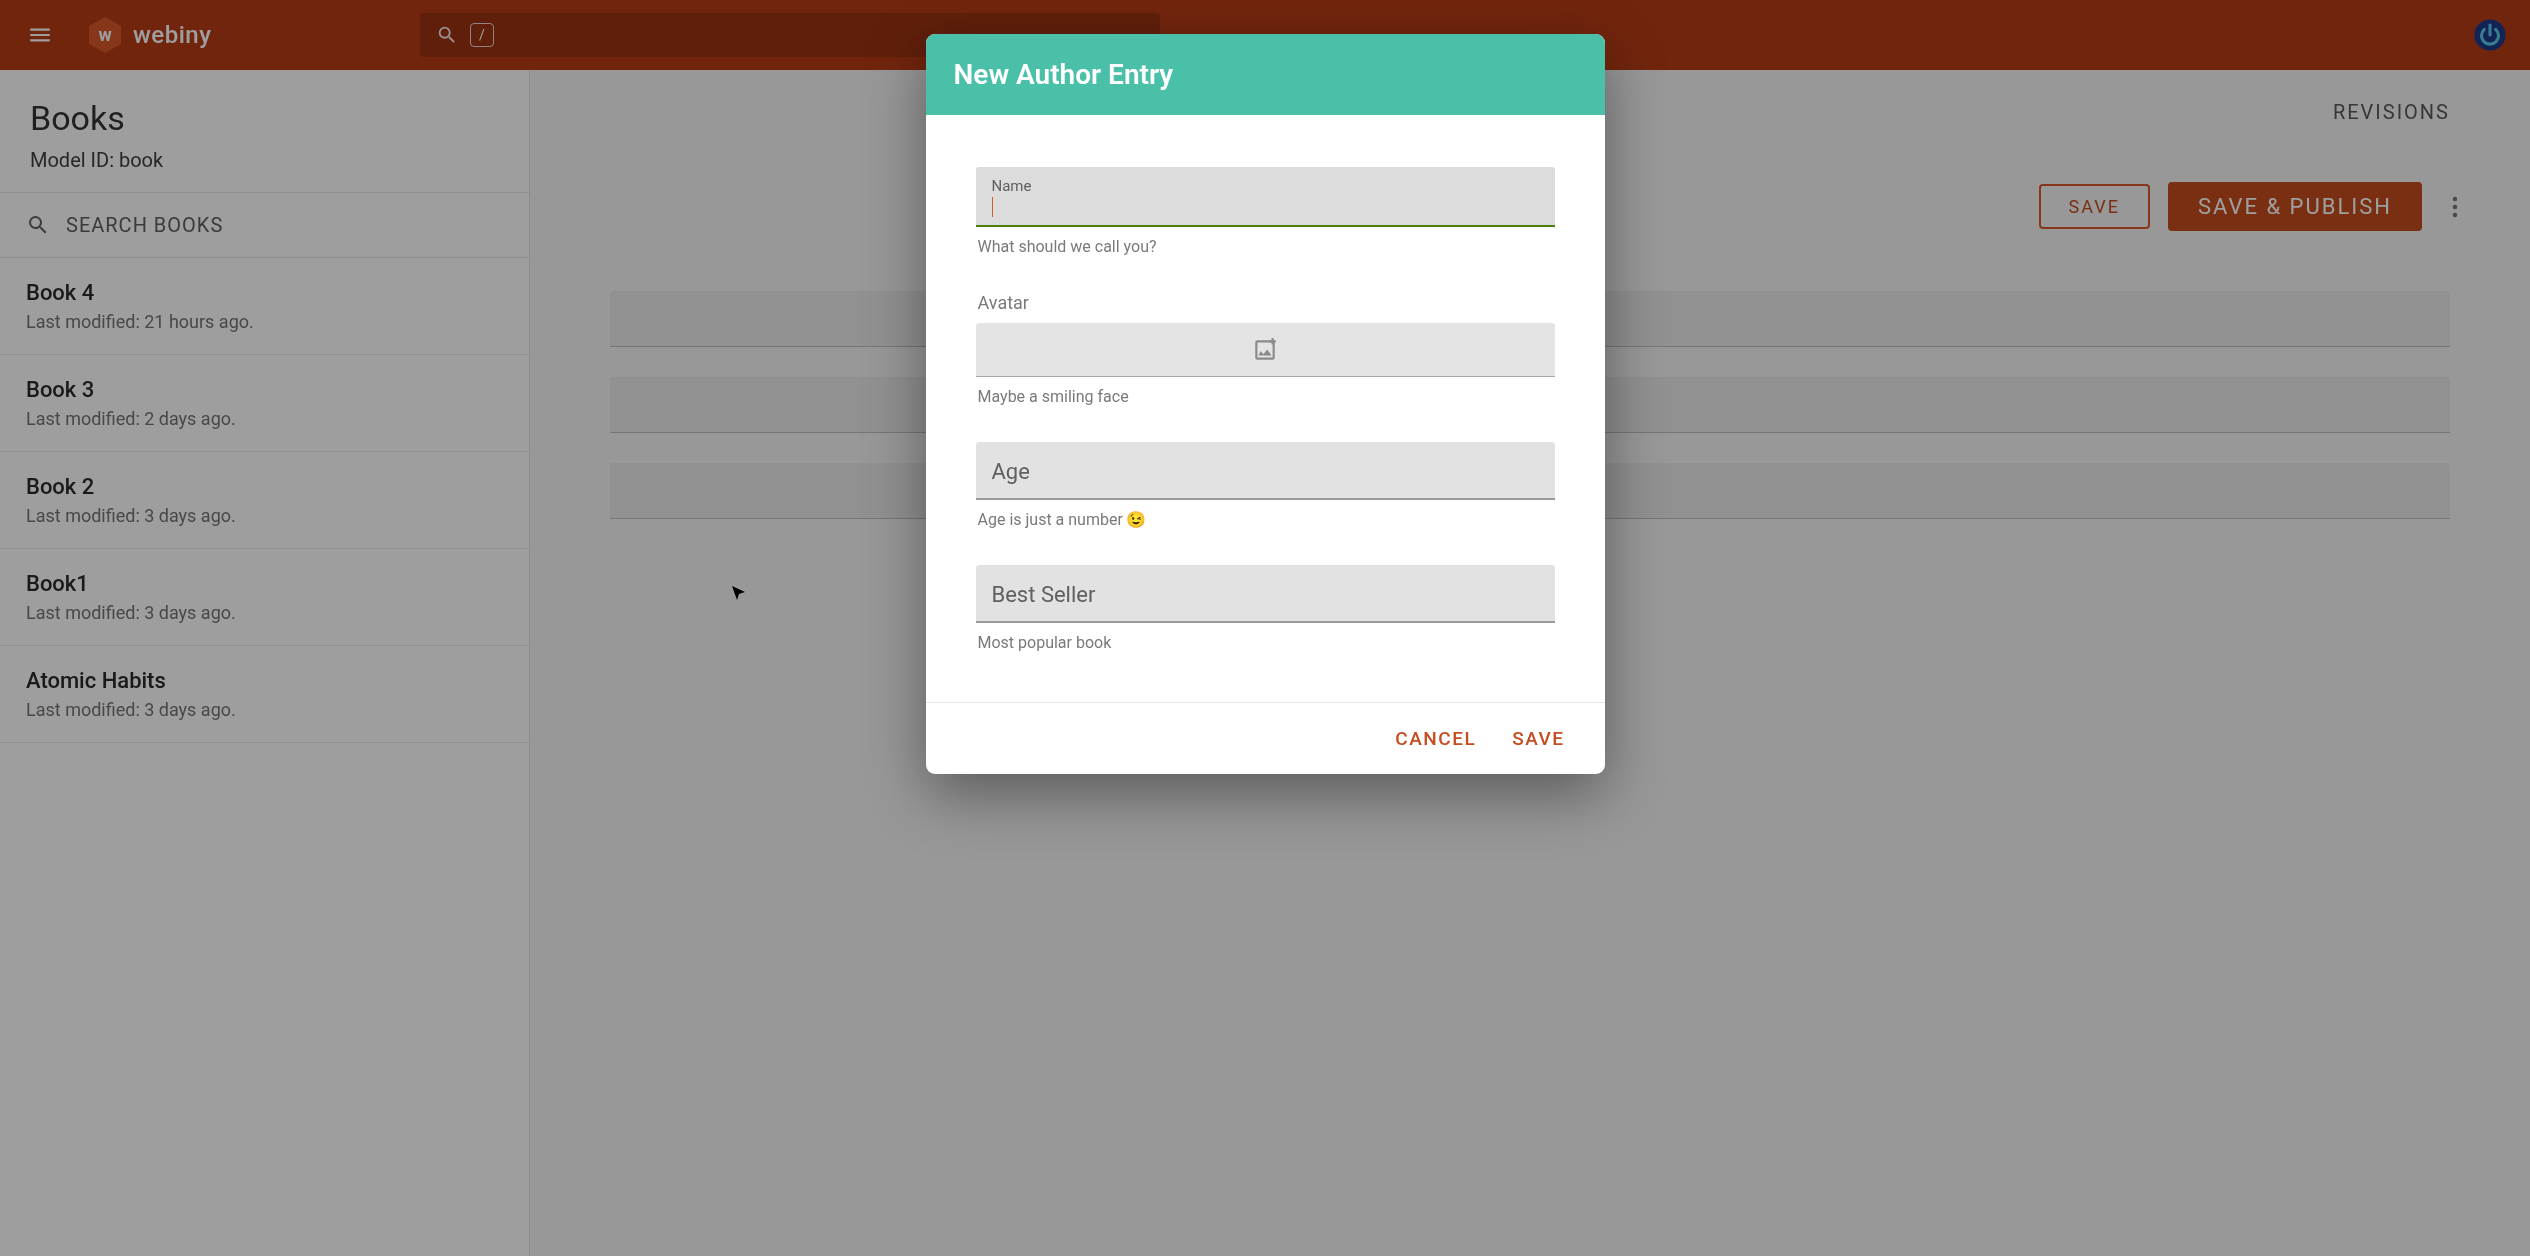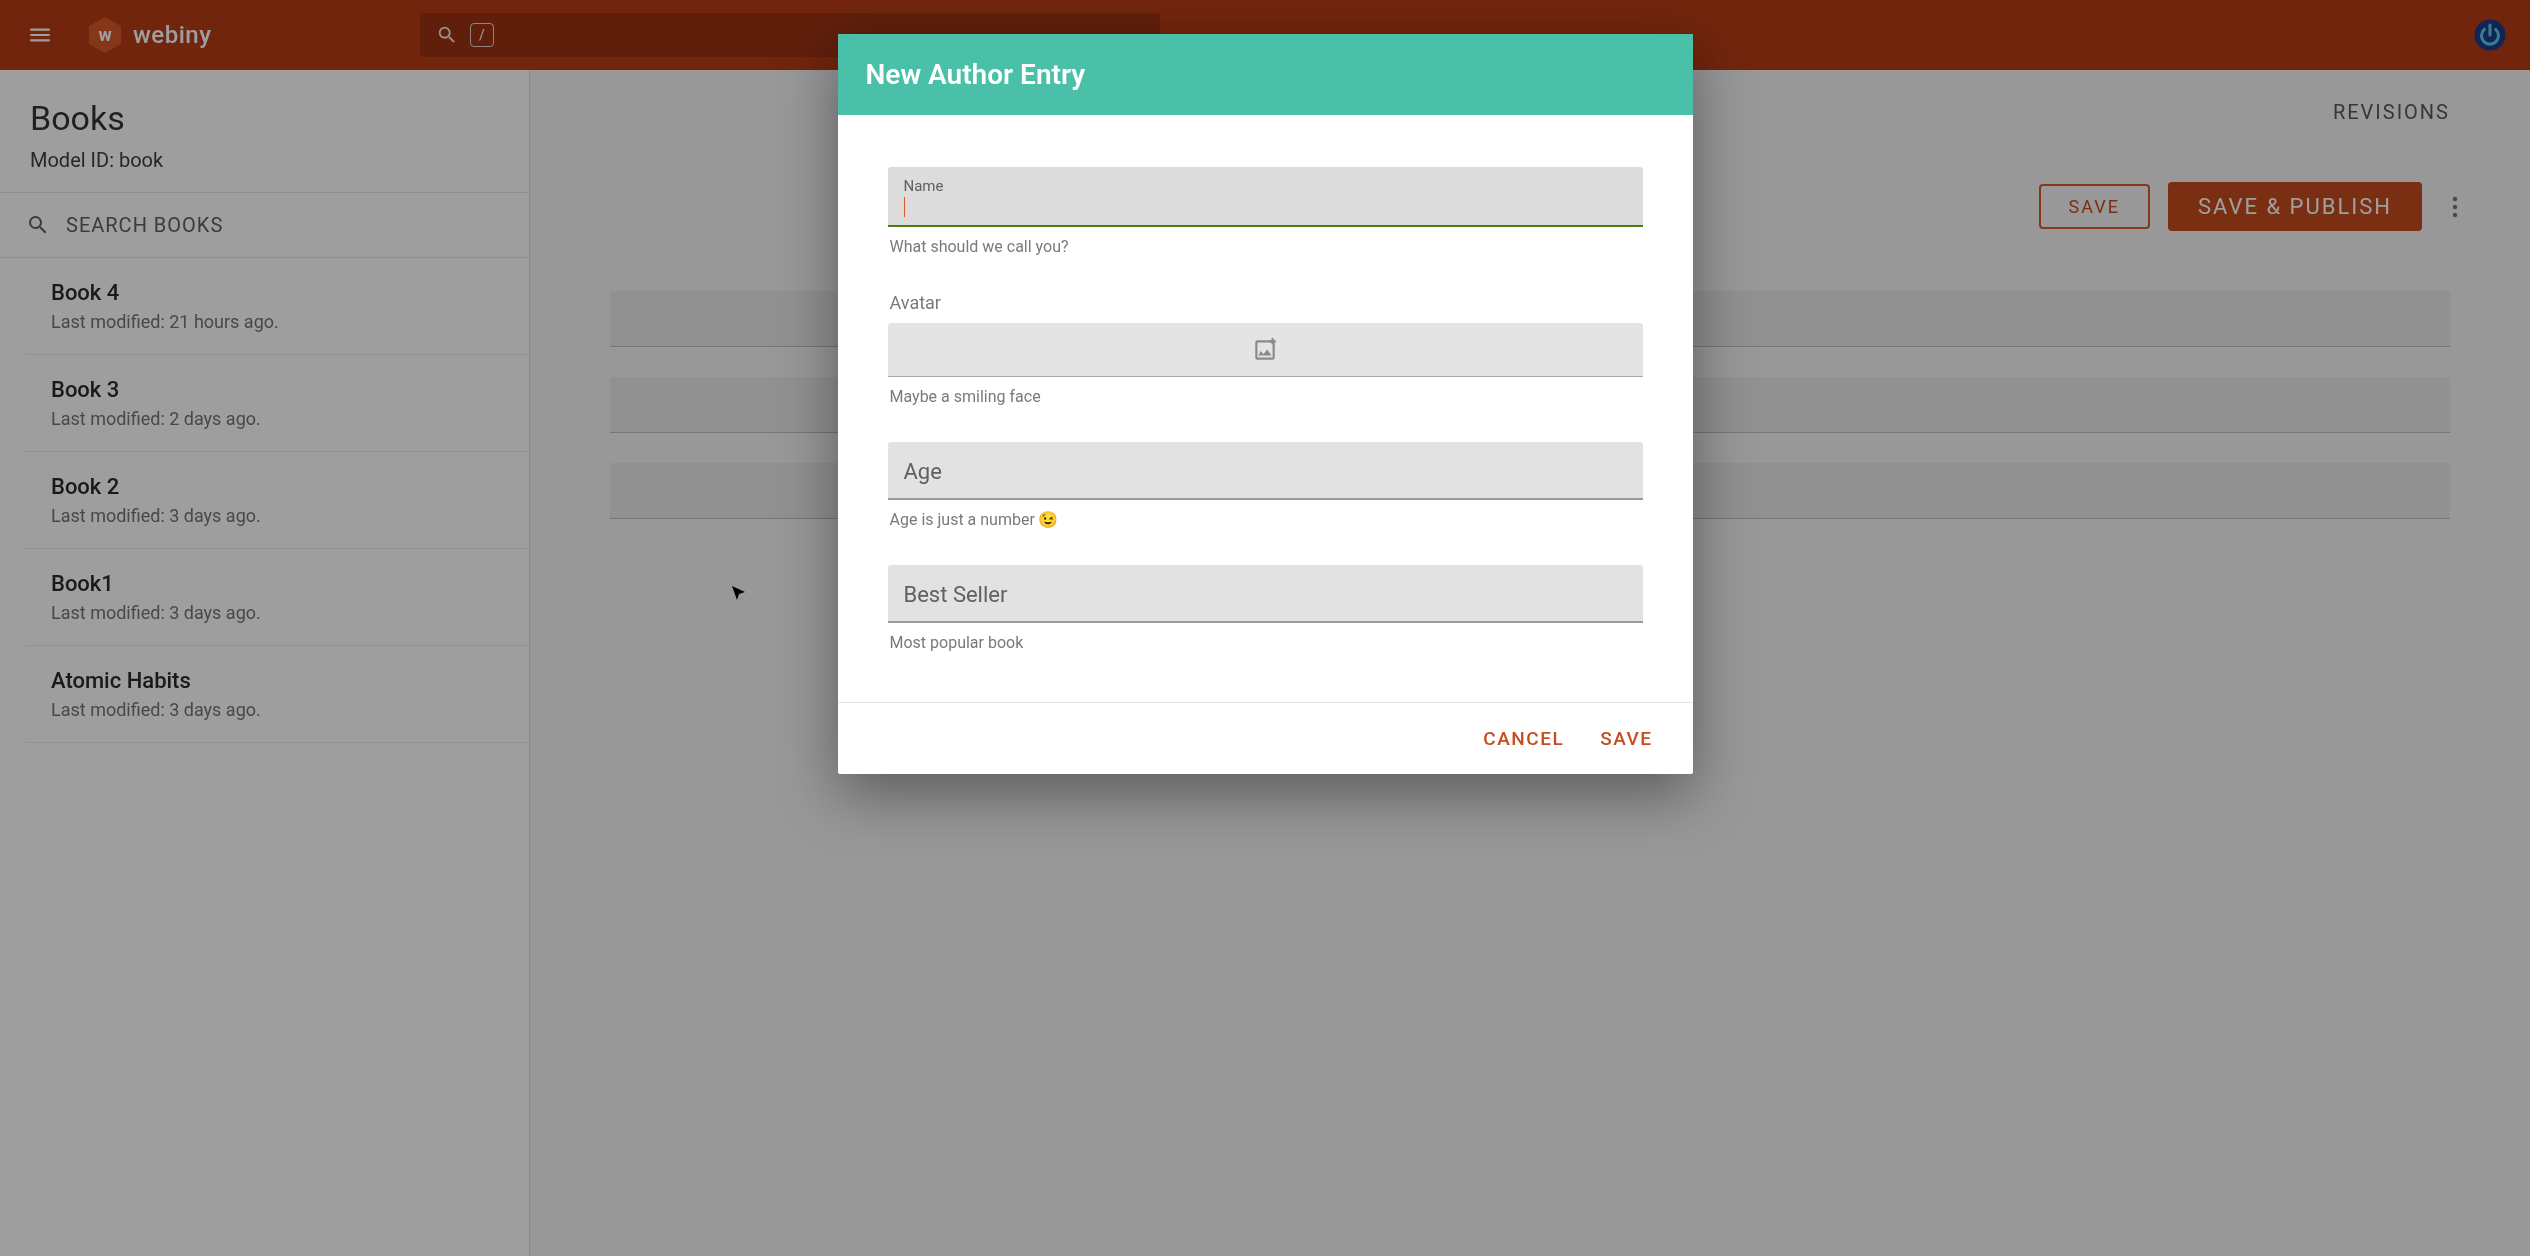--- a/index.html
+++ b/index.html
@@ -22,39 +22,39 @@
     
     .main { display: flex; height: calc(100% - 70px); }
     .sidebar { width: 530px; background: #fff; border-right: 1px solid #e0e0e0; }
     .sidebar-header { padding: 28px 30px 20px; }
     .sidebar-title { font-size: 34px; font-weight: 400; color: #353535; }
     .model-id { font-size: 20px; color: #404040; margin-top: 10px; }
     .search-books { display: flex; align-items: flex-start; gap: 16px; padding: 20px 26px; border-top: 1px solid #e5e5e5; border-bottom: 1px solid #e5e5e5; }
     .search-books svg { fill: #606060; }
     .search-books-text { font-size: 20px; color: #606060; letter-spacing: 1px; }
     .book-list { }
-    .book-item { padding: 22px 26px; border-bottom: 1px solid #ececec; cursor: pointer; margin-left: 25px; }
+    .book-item { padding: 22px 26px; border-bottom: 1px solid #ececec; cursor: pointer; }
     .book-title { font-size: 22px; color: #2b2b2b; font-weight: 500; }
     .book-meta { font-size: 18px; color: #757575; margin-top: 6px; }
     
     .content { flex: 1; padding: 20px 40px; position: relative; }
     .tabbar { display: flex; justify-content: flex-end; gap: 60px; padding: 10px 40px 18px; }
     .tab { font-size: 20px; color: #5a5a5a; letter-spacing: 2px; cursor: pointer; }
     .action-row { display: flex; justify-content: flex-end; align-items: center; gap: 18px; margin-top: 40px; padding-right: 20px; }
     .btn-save { padding: 10px 28px; border: 2px solid #D85A2B; color: #C54D20; background: transparent; font-size: 18px; letter-spacing: 2px; border-radius: 4px; cursor: pointer; }
     .btn-save-publish { padding: 12px 30px; background: #C54D20; color: #fff; border: none; font-size: 22px; letter-spacing: 2px; border-radius: 4px; cursor: pointer; }
     .more-vert { width: 30px; height: 30px; display: flex; align-items:center; justify-content:center; cursor:pointer; }
     .content-fields { margin-top: 60px; display: flex; flex-direction: column; gap: 30px; padding: 0 40px; }
     .field-bg { height: 56px; background: #ebebeb; border-bottom: 1px solid #bfbfbf; border-radius: 3px 3px 0 0; }
     
     
     .overlay { position: absolute; inset: 0; background: rgba(0,0,0,0.38); display: flex; justify-content: center; align-items: flex-start; padding-top: 34px; }
     
     
-    .dialog { width: 855px; background: #fff; border-radius: 2px; box-shadow: 0 20px 60px rgba(0,0,0,0.4); overflow: hidden; }
+    .dialog { width: 679px; background: #fff; border-radius: 9px; box-shadow: 0 20px 60px rgba(0,0,0,0.4); overflow: hidden; }
     .dialog-header { background: #4BC0A8; padding: 24px 28px; }
     .dialog-title { color: #fff; font-size: 28px; font-weight: 600; }
     .dialog-body { padding: 52px 50px 40px; }
     
     .form-field { margin-bottom: 36px; }
     .input-box { background: #e2e2e2; border-radius: 3px 3px 0 0; border-bottom: 2px solid #9a9a9a; padding: 10px 16px 8px; position: relative; min-height: 58px; display: flex; flex-direction: column; justify-content: center; }
     .input-box.focused { border-bottom: 2px solid #4d7c0f; background: #dcdcdc; }
     .float-label { font-size: 15px; color: #606060; margin-bottom: 2px; }
     .placeholder-label { font-size: 22px; color: #606060; }
     .text-caret { width: 1px; height: 20px; background: #D85A2B; display: inline-block; }

